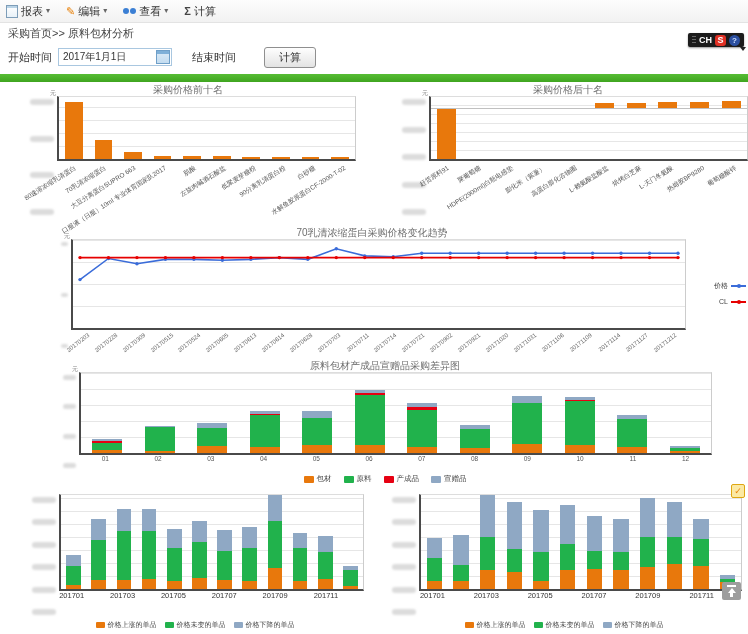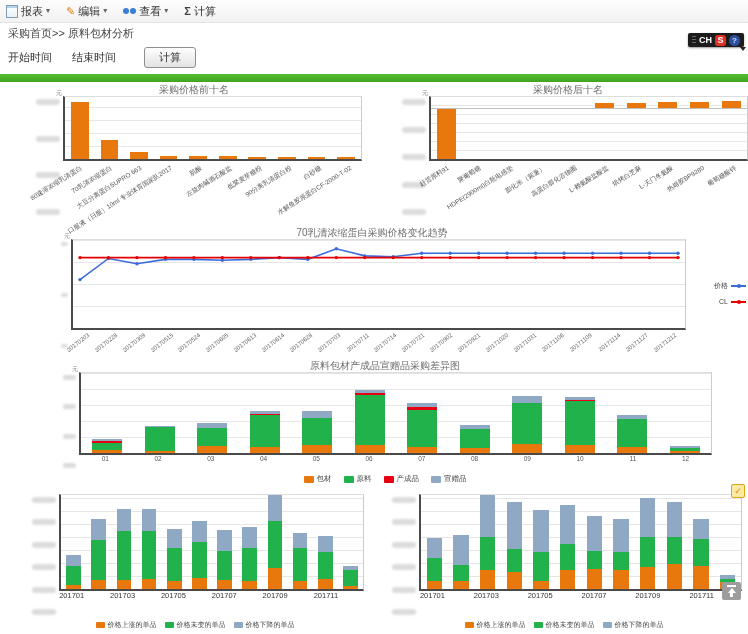--- a/index.html
+++ b/index.html
@@ -127,35 +127,39 @@
     </div>
   </div>
 
   <div class="breadcrumb">
     <span>采购首页</span><span>&gt;&gt;</span>
     <span>原料包材分析</span>
   </div>
 
   <div class="filters">
     <span>开始时间</span>
+    <span class="datewrap">
+      <input type="text" value="2017年1月1日" style="">
+      <span class="cal"></span>
+    </span>
     <span style="margin-left:14px">结束时间</span>
     <button class="calcbtn">计算</button>
   </div>
 
   <div class="ime">
     <span class="grip"></span>
     <span class="ime-lang">CH</span>
     <span class="badge-s">S</span>
     <span class="badge-q">?</span>
   </div>
   <div class="ime-tail"></div>
 
   <div class="greenbar"></div>
 
-  <div class="panel" style="left:26px;top:84px;width:336px;height:134px">
+  <div class="panel" style="left:20px;top:84px;width:336px;height:134px">
     <div class="ctitle">采购价格前十名</div>
     <div class="cbody">
       <div class="ylabels yl36">
           <div class="smudge"></div>
           <div class="smudge"></div>
           <div class="smudge"></div>
           <div class="smudge"></div>
         </div>
       <div class="plotcol">
         <div class="plot ph62 grid13">

